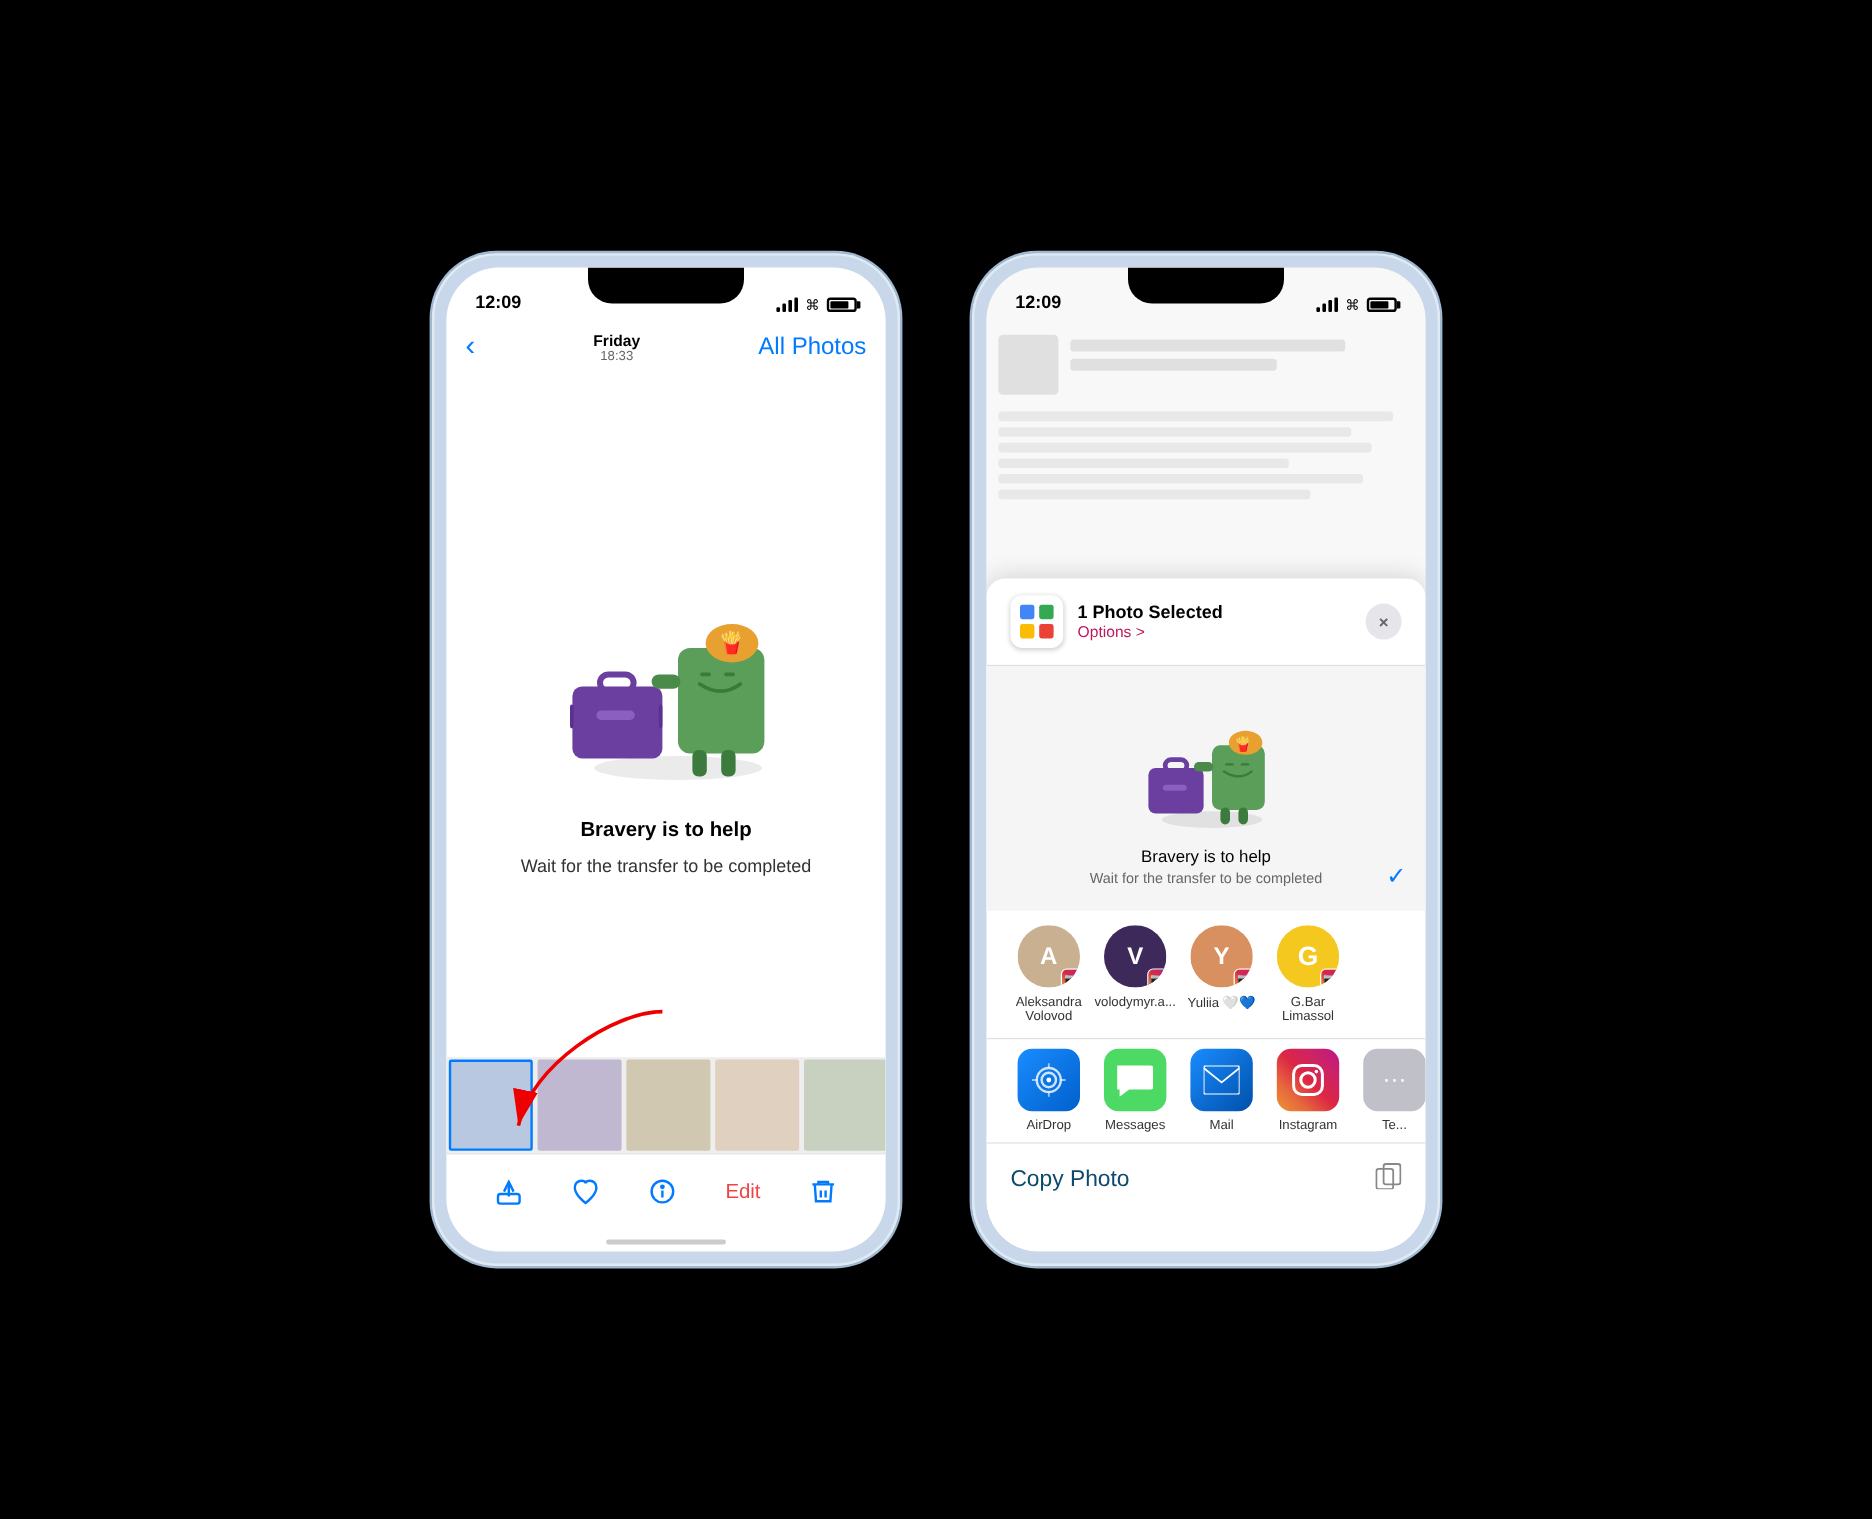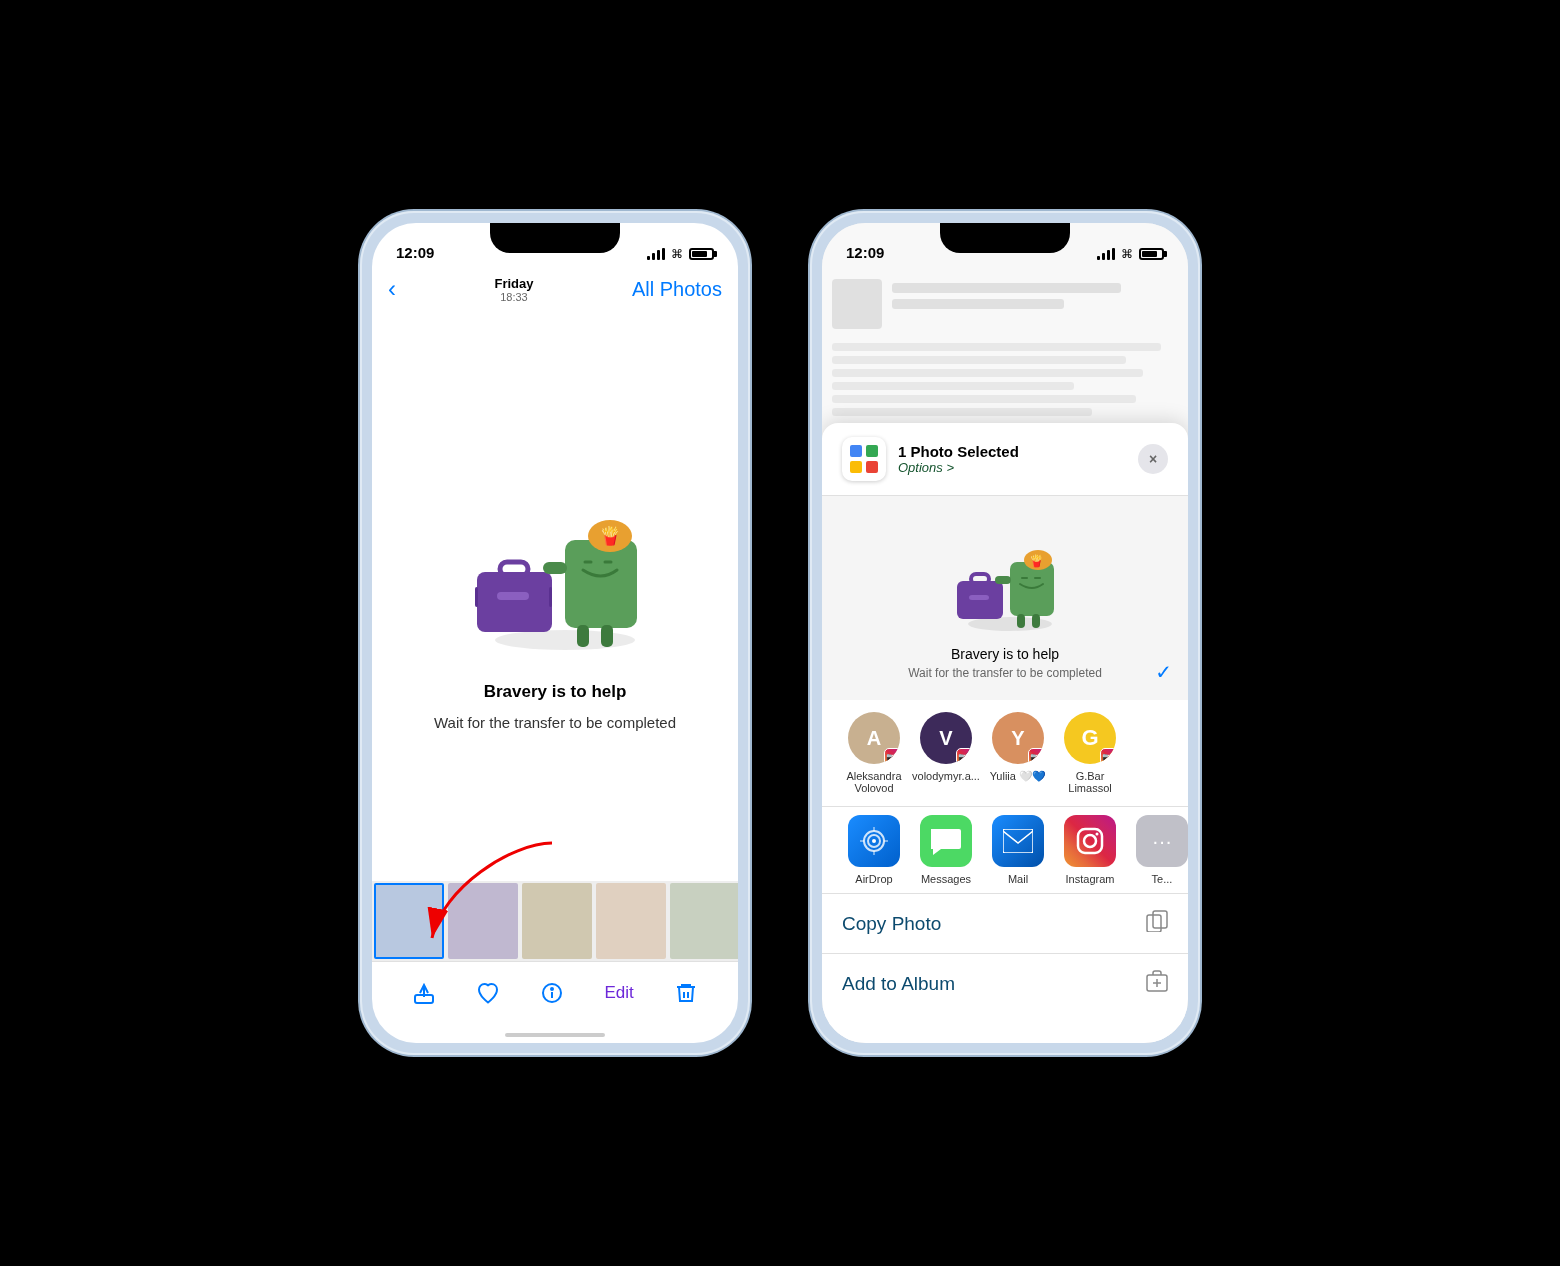--- a/index.html
+++ b/index.html
@@ -286,22 +286,21 @@
     .share-title-group {
       flex: 1;
     }
     .share-title {
       font-size: 15px;
       font-weight: 600;
       color: #000;
     }
     .share-options-link {
       font-size: 13px;
-      color: #14532d;
-      font-style: italic;
+      color: #be185d;
     }
     .share-close {
       width: 30px;
       height: 30px;
       background: #e5e5ea;
       border-radius: 50%;
       display: flex;
       align-items: center;
       justify-content: center;
       font-size: 14px;
@@ -568,21 +567,21 @@
         </svg>
       </div>
       <div class="toolbar-btn">
         <svg width="24" height="24" viewBox="0 0 24 24" fill="none" stroke="#007AFF" stroke-width="2">
           <circle cx="12" cy="12" r="9"></circle>
           <line x1="12" y1="11" x2="12" y2="17"></line>
           <circle cx="12" cy="8" r="1" fill="#007AFF"></circle>
         </svg>
       </div>
       <div class="toolbar-btn">
-        <span style="font-size:17px; font-weight:400; color:#6d28d9;">Edit</span>
+        <span style="font-size:17px; font-weight:400; color:#ef4444;">Edit</span>
       </div>
       <div class="toolbar-btn">
         <svg width="24" height="24" viewBox="0 0 24 24" fill="none" stroke="#007AFF" stroke-width="2">
           <polyline points="3,6 5,6 21,6"></polyline>
           <path d="M8 6V4h8v2"></path>
           <path d="M5 6l1 14h12l1-14"></path>
           <line x1="10" y1="11" x2="10" y2="17"></line>
           <line x1="14" y1="11" x2="14" y2="17"></line>
         </svg>
       </div>
@@ -767,30 +766,19 @@
       <div class="action-row">
         <span class="action-label">Copy Photo</span>
         <span class="action-icon">
           <svg width="22" height="22" viewBox="0 0 22 22">
             <rect x="7" y="1" width="14" height="17" rx="2" fill="none" stroke="#888" stroke-width="1.5"></rect>
             <rect x="1" y="5" width="14" height="17" rx="2" fill="none" stroke="#888" stroke-width="1.5"></rect>
           </svg>
         </span>
       </div>
 
-      <div class="action-row">
-        <span class="action-label">Add to Album</span>
-        <span class="action-icon">
-          <svg width="22" height="22" viewBox="0 0 22 22">
-            <rect x="1" y="5" width="20" height="16" rx="2" fill="none" stroke="#888" stroke-width="1.5"></rect>
-            <path d="M7 5 V3 a2 2 0 0 1 2-2 h4 a2 2 0 0 1 2 2 V5" stroke="#888" stroke-width="1.5" fill="none"></path>
-            <line x1="11" y1="9" x2="11" y2="17" stroke="#888" stroke-width="1.5"></line>
-            <line x1="7" y1="13" x2="15" y2="13" stroke="#888" stroke-width="1.5"></line>
-          </svg>
-        </span>
-      </div>
 
 
     </div>
 
     <div class="home-indicator"></div>
   </div>
 </div>
 
 </body></html>

